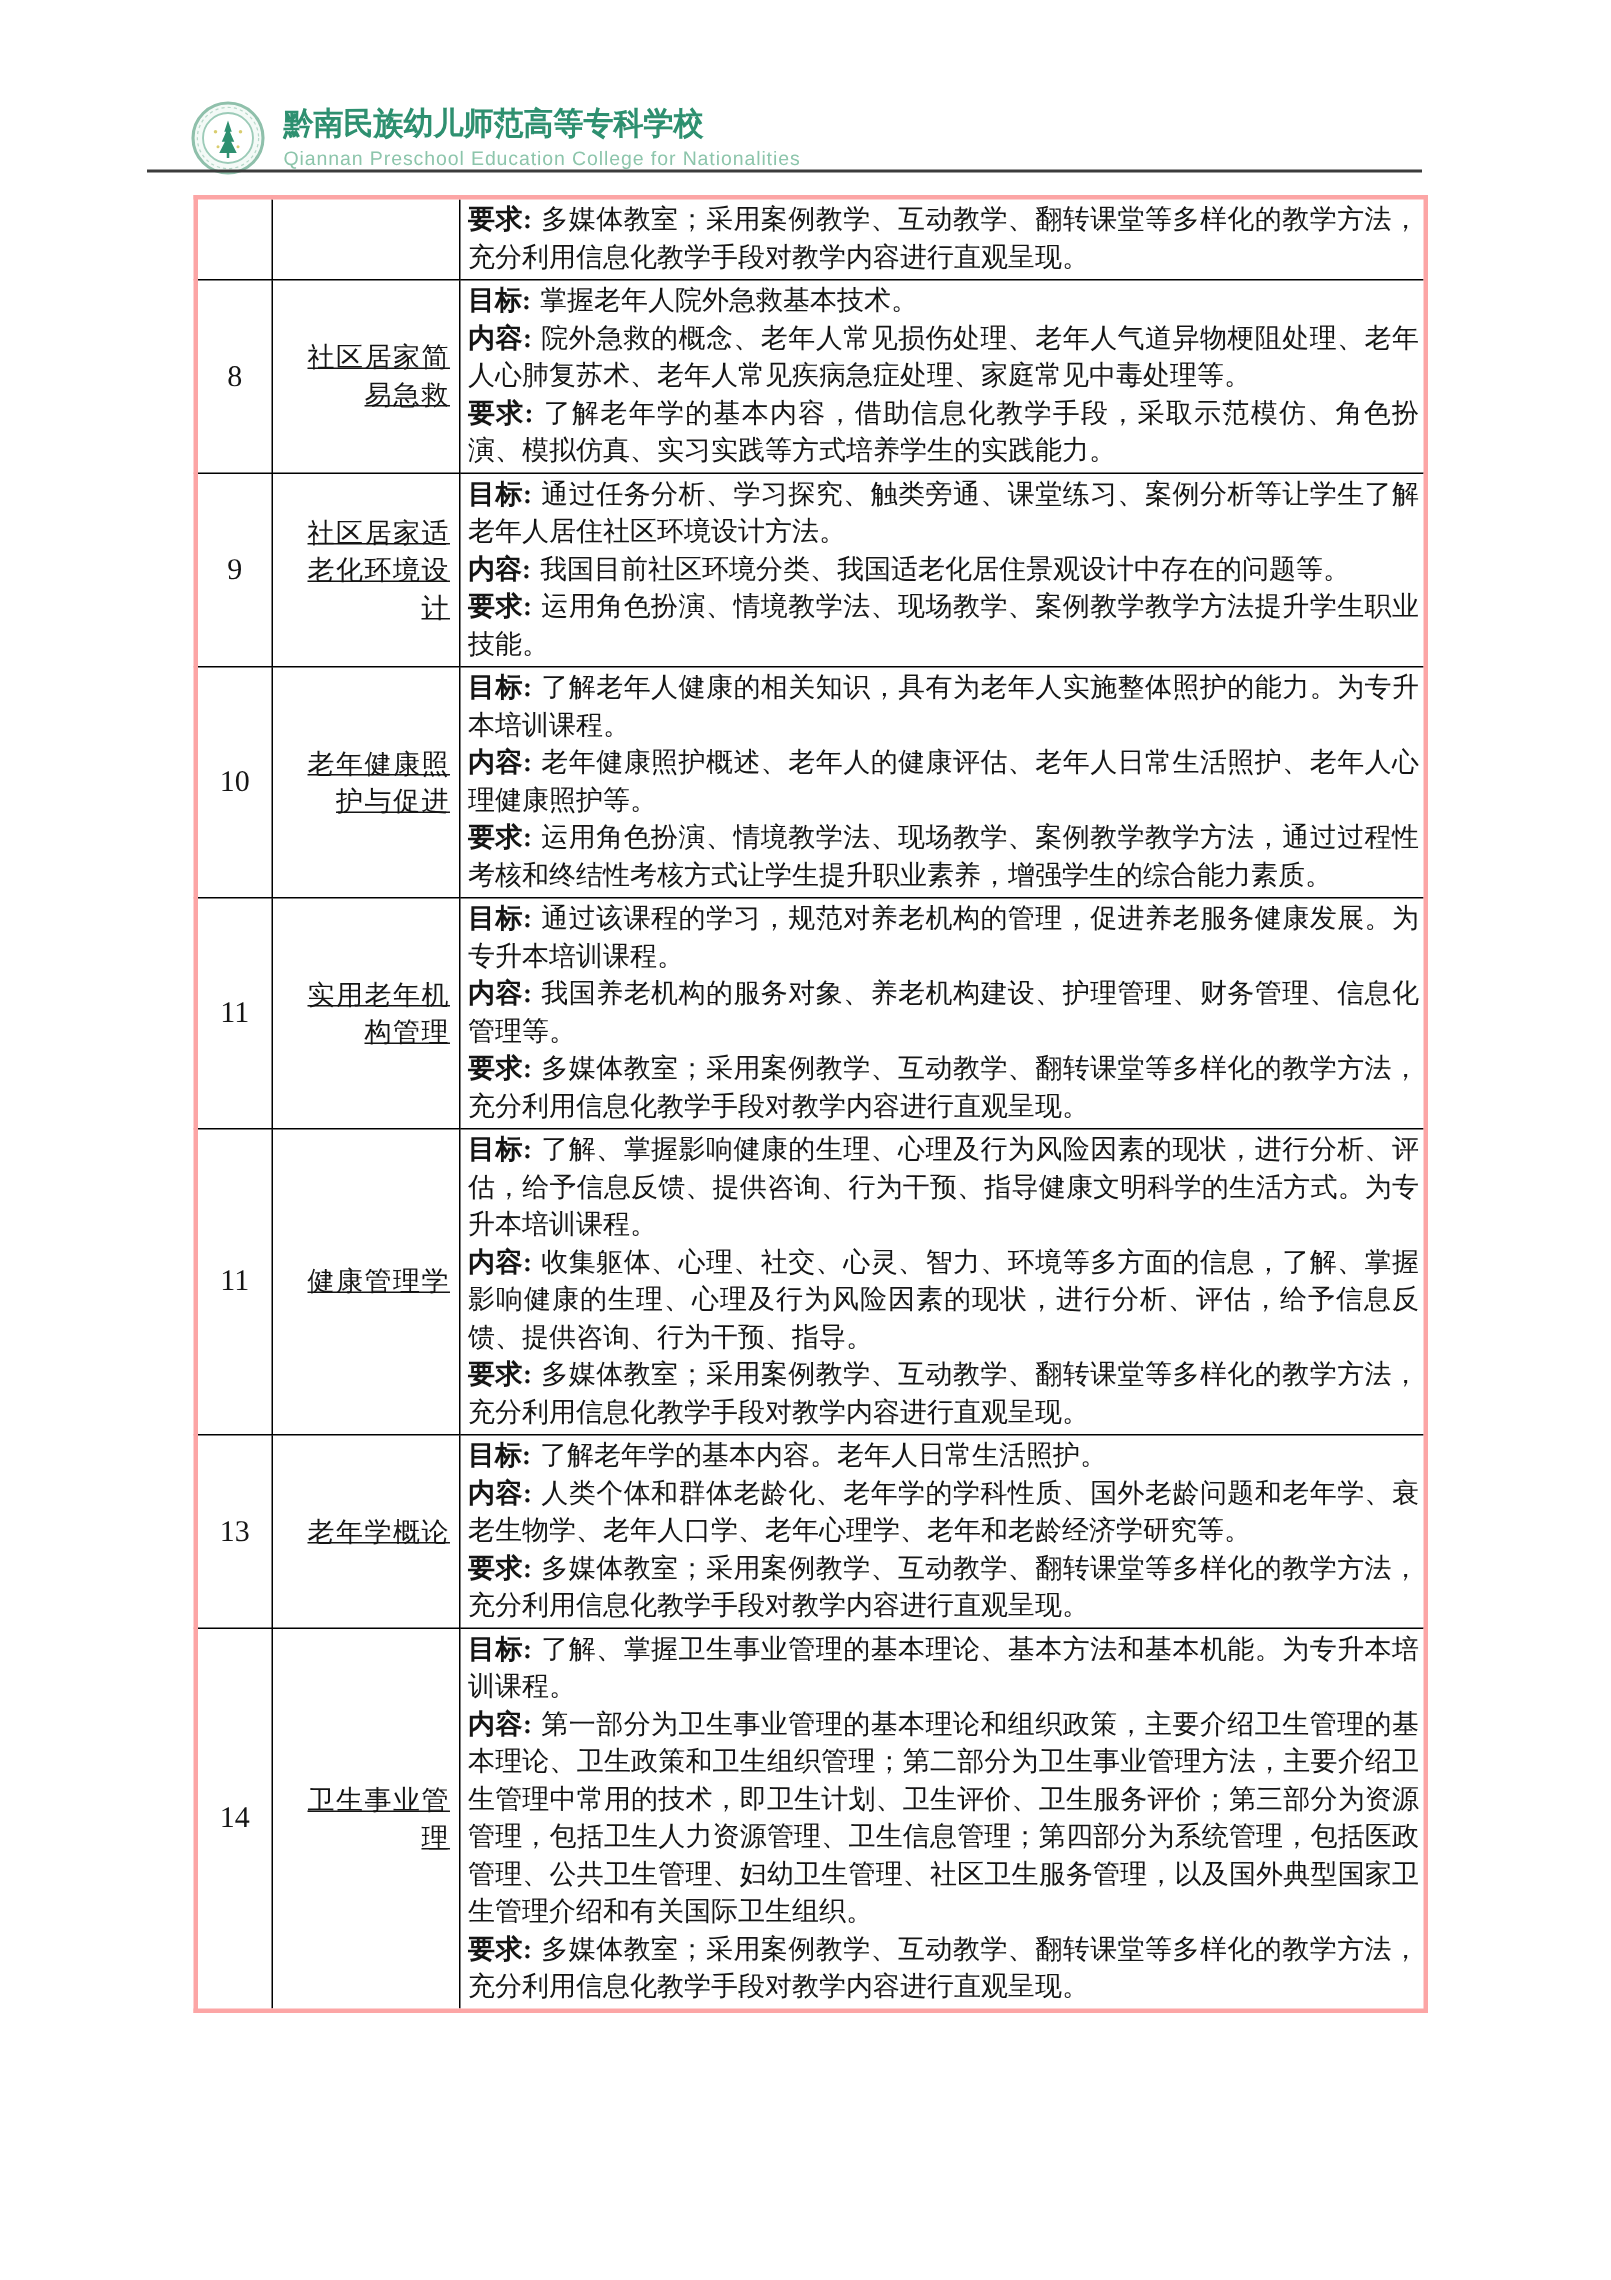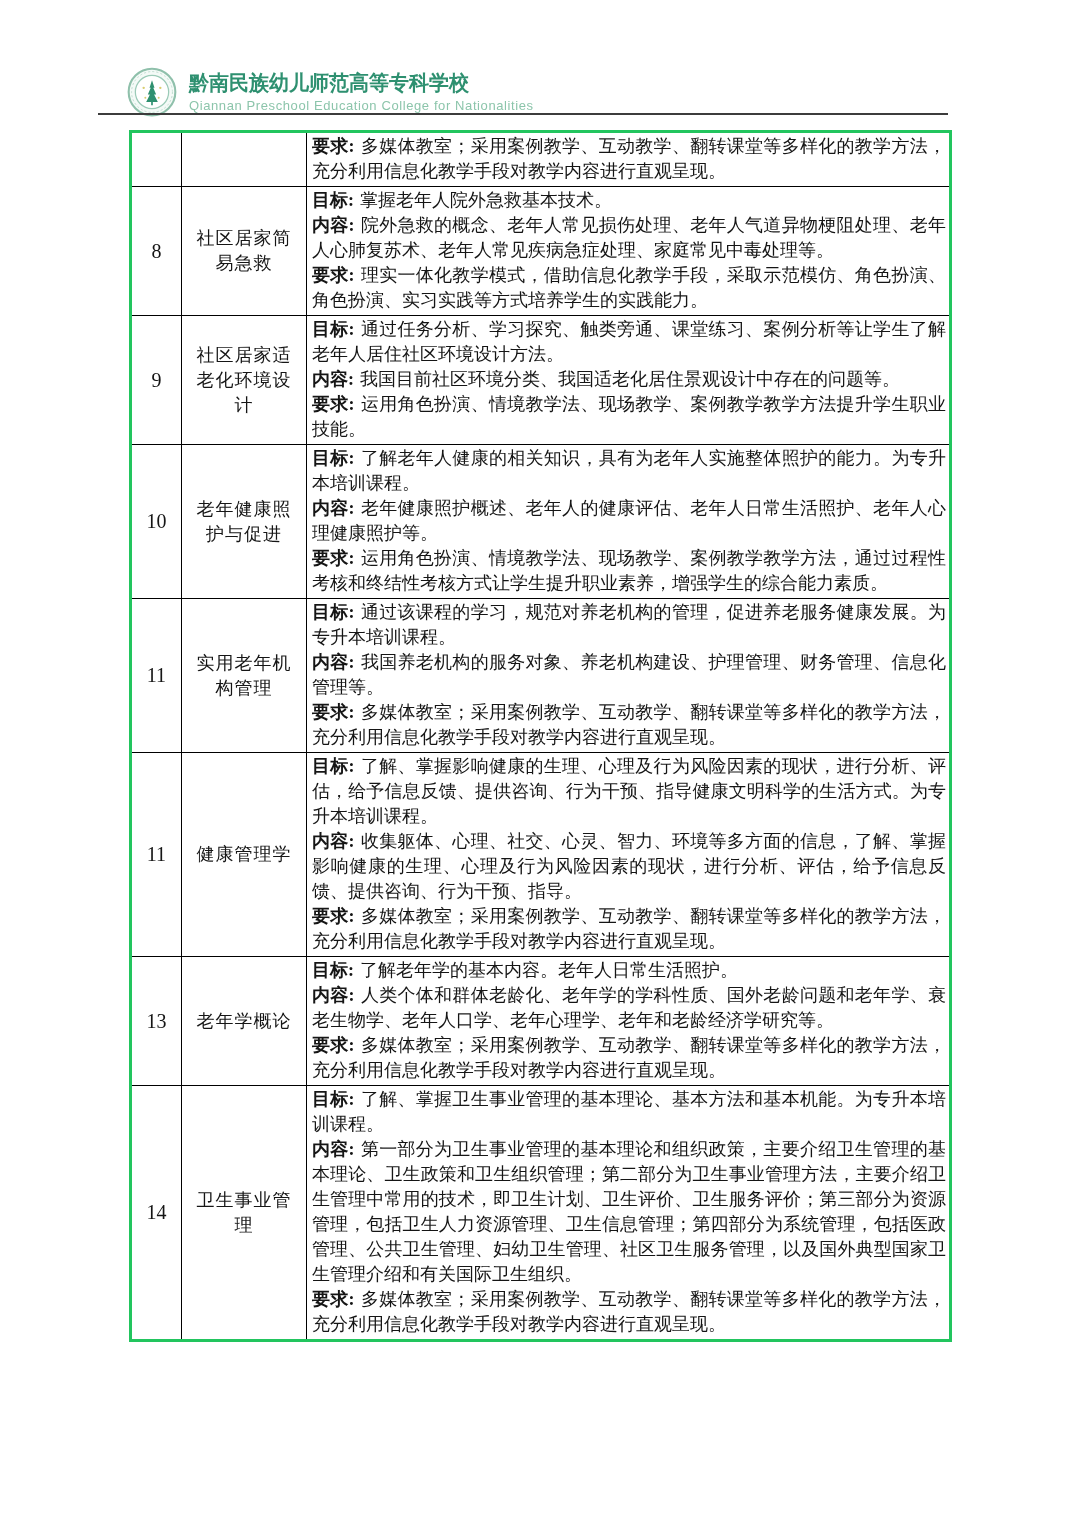--- a/index.html
+++ b/index.html
@@ -26,33 +26,33 @@
     font-family:"Liberation Sans","DejaVu Sans",sans-serif;
   }
   .header-rule{
     position:absolute;left:98px;top:113px;width:850px;height:0;
     border-top:2.5px solid #3c3c3c;
   }
   
   table.course-table{
     position:absolute;left:129px;top:130px;width:820px;
     border-collapse:collapse;table-layout:fixed;
-    border:3px solid #22c55e;
+    border:3px solid #fca5a5;
   }
   .course-table td{
     border:1px solid #000;
     vertical-align:middle;
     font-size:18px;line-height:25px;
     padding:2px 4px;
   }
   td.cell-no{
     text-align:center;font-size:20px;padding:2px 0;
   }
   td.cell-course{
-    text-align:center;letter-spacing:1px;padding:2px 6px;
+    text-align:right;letter-spacing:1px;padding:2px 6px;text-decoration:underline;
   }
   td.cell-details{padding:1px 3px 2px 5px;}
   .cell-details p{
     margin:0;
     text-align:justify;
     text-justify:inter-character;
     text-align-last:left;
     word-break:break-all;
   }
   .cell-details b{font-weight:bold;margin-right:6px;}
@@ -94,21 +94,21 @@
           <td class="cell-details">
             <p><b>要求:</b><span>多媒体教室；采用案例教学、互动教学、翻转课堂等多样化的教学方法，充分利用信息化教学手段对教学内容进行直观呈现。</span></p>
           </td>
         </tr>
         <tr>
           <td class="cell-no">8</td>
           <td class="cell-course">社区居家简易急救</td>
           <td class="cell-details">
             <p><b>目标:</b><span>掌握老年人院外急救基本技术。</span></p>
             <p><b>内容:</b><span>院外急救的概念、老年人常见损伤处理、老年人气道异物梗阻处理、老年人心肺复苏术、老年人常见疾病急症处理、家庭常见中毒处理等。</span></p>
-            <p><b>要求:</b><span>理实一体化教学模式，借助信息化教学手段，采取示范模仿、角色扮演、角色扮演、实习实践等方式培养学生的实践能力。</span></p>
+            <p><b>要求:</b><span>了解老年学的基本内容，借助信息化教学手段，采取示范模仿、角色扮演、模拟仿真、实习实践等方式培养学生的实践能力。</span></p>
           </td>
         </tr>
         <tr>
           <td class="cell-no">9</td>
           <td class="cell-course">社区居家适老化环境设计</td>
           <td class="cell-details">
             <p><b>目标:</b><span>通过任务分析、学习探究、触类旁通、课堂练习、案例分析等让学生了解老年人居住社区环境设计方法。</span></p>
             <p><b>内容:</b><span>我国目前社区环境分类、我国适老化居住景观设计中存在的问题等。</span></p>
             <p><b>要求:</b><span>运用角色扮演、情境教学法、现场教学、案例教学教学方法提升学生职业技能。</span></p>
           </td>

